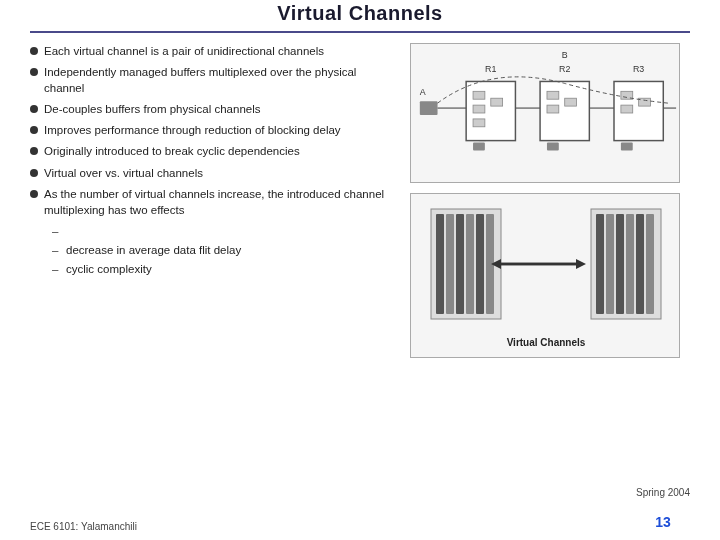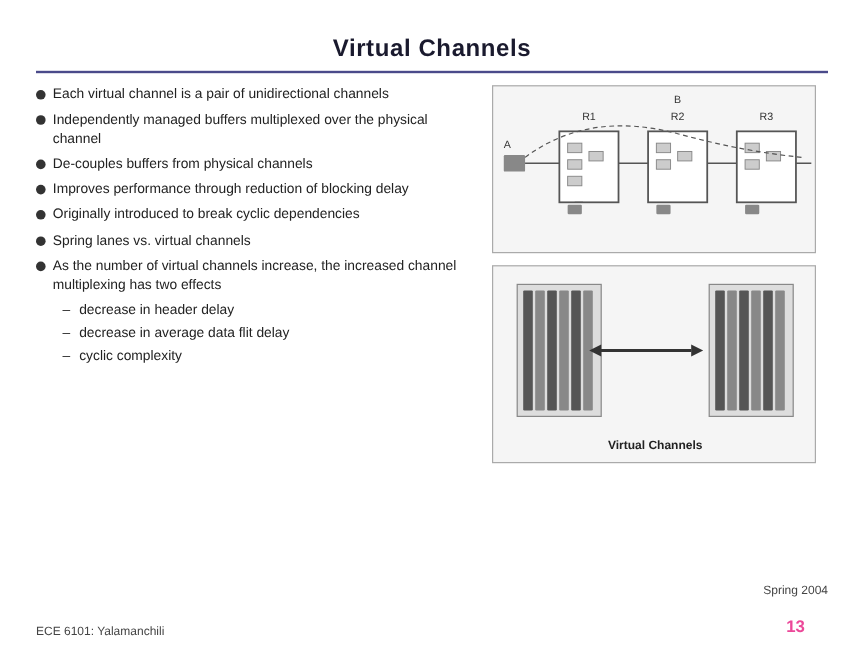--- a/index.html
+++ b/index.html
@@ -9,21 +9,21 @@
       background: #ffffff;
       font-family: Arial, sans-serif;
       font-size: 12px;
       color: #222;
       overflow: hidden;
     }
     .slide {
       width: 720px;
       height: 540px;
       position: relative;
-      padding: 30px 30px 14px 30px;
+      padding: 2px 30px 14px 30px;
     }
     .title {
       text-align: center;
       font-size: 20px;
       font-weight: bold;
       color: #1a1a2e;
       margin-bottom: 6px;
       letter-spacing: 0.5px;
     }
     .title-underline {
@@ -131,21 +131,21 @@
       display: flex;
       gap: 16px;
       align-items: center;
       font-size: 10px;
       color: #444;
       flex-direction: column;
     }
     .page-num {
       font-size: 14px;
       font-weight: bold;
-      color: #ec4899;
+      color: #1d4ed8;
     }
   </style>
 </head>
 <body>
 
 <div class="slide">
   <div class="title">Virtual Channels</div>
   <div class="title-underline"></div>
 
   <div class="content-area">
@@ -172,30 +172,29 @@
         <span class="bullet-text">Improves performance through reduction of blocking delay</span>
       </div>
 
       <div class="bullet-item">
         <div class="bullet-dot"></div>
         <span class="bullet-text">Originally introduced to break cyclic dependencies</span>
       </div>
 
       <div class="bullet-item">
         <div class="bullet-dot"></div>
-        <span class="bullet-text">Spring lanes vs. virtual channels</span>
-      </div>
-
-      <div class="bullet-item">
-        <div class="bullet-dot"></div>
-        <span class="bullet-text">As the number of virtual channels increase, the increased channel multiplexing has two effects</span>
+        <span class="bullet-text">Virtual over vs. virtual channels</span>
+      </div>
+
+      <div class="bullet-item">
+        <div class="bullet-dot"></div>
+        <span class="bullet-text">As the number of virtual channels increase, the introduced channel multiplexing has two effects</span>
       </div>
       <div class="sub-bullet-item">
         <span class="sub-bullet-dash">–</span>
-        <span>decrease in header delay</span>
       </div>
       <div class="sub-bullet-item">
         <span class="sub-bullet-dash">–</span>
         <span>decrease in average data flit delay</span>
       </div>
 
       <div class="sub-bullet-item">
         <span class="sub-bullet-dash">–</span>
         <span>cyclic complexity</span>
       </div>

